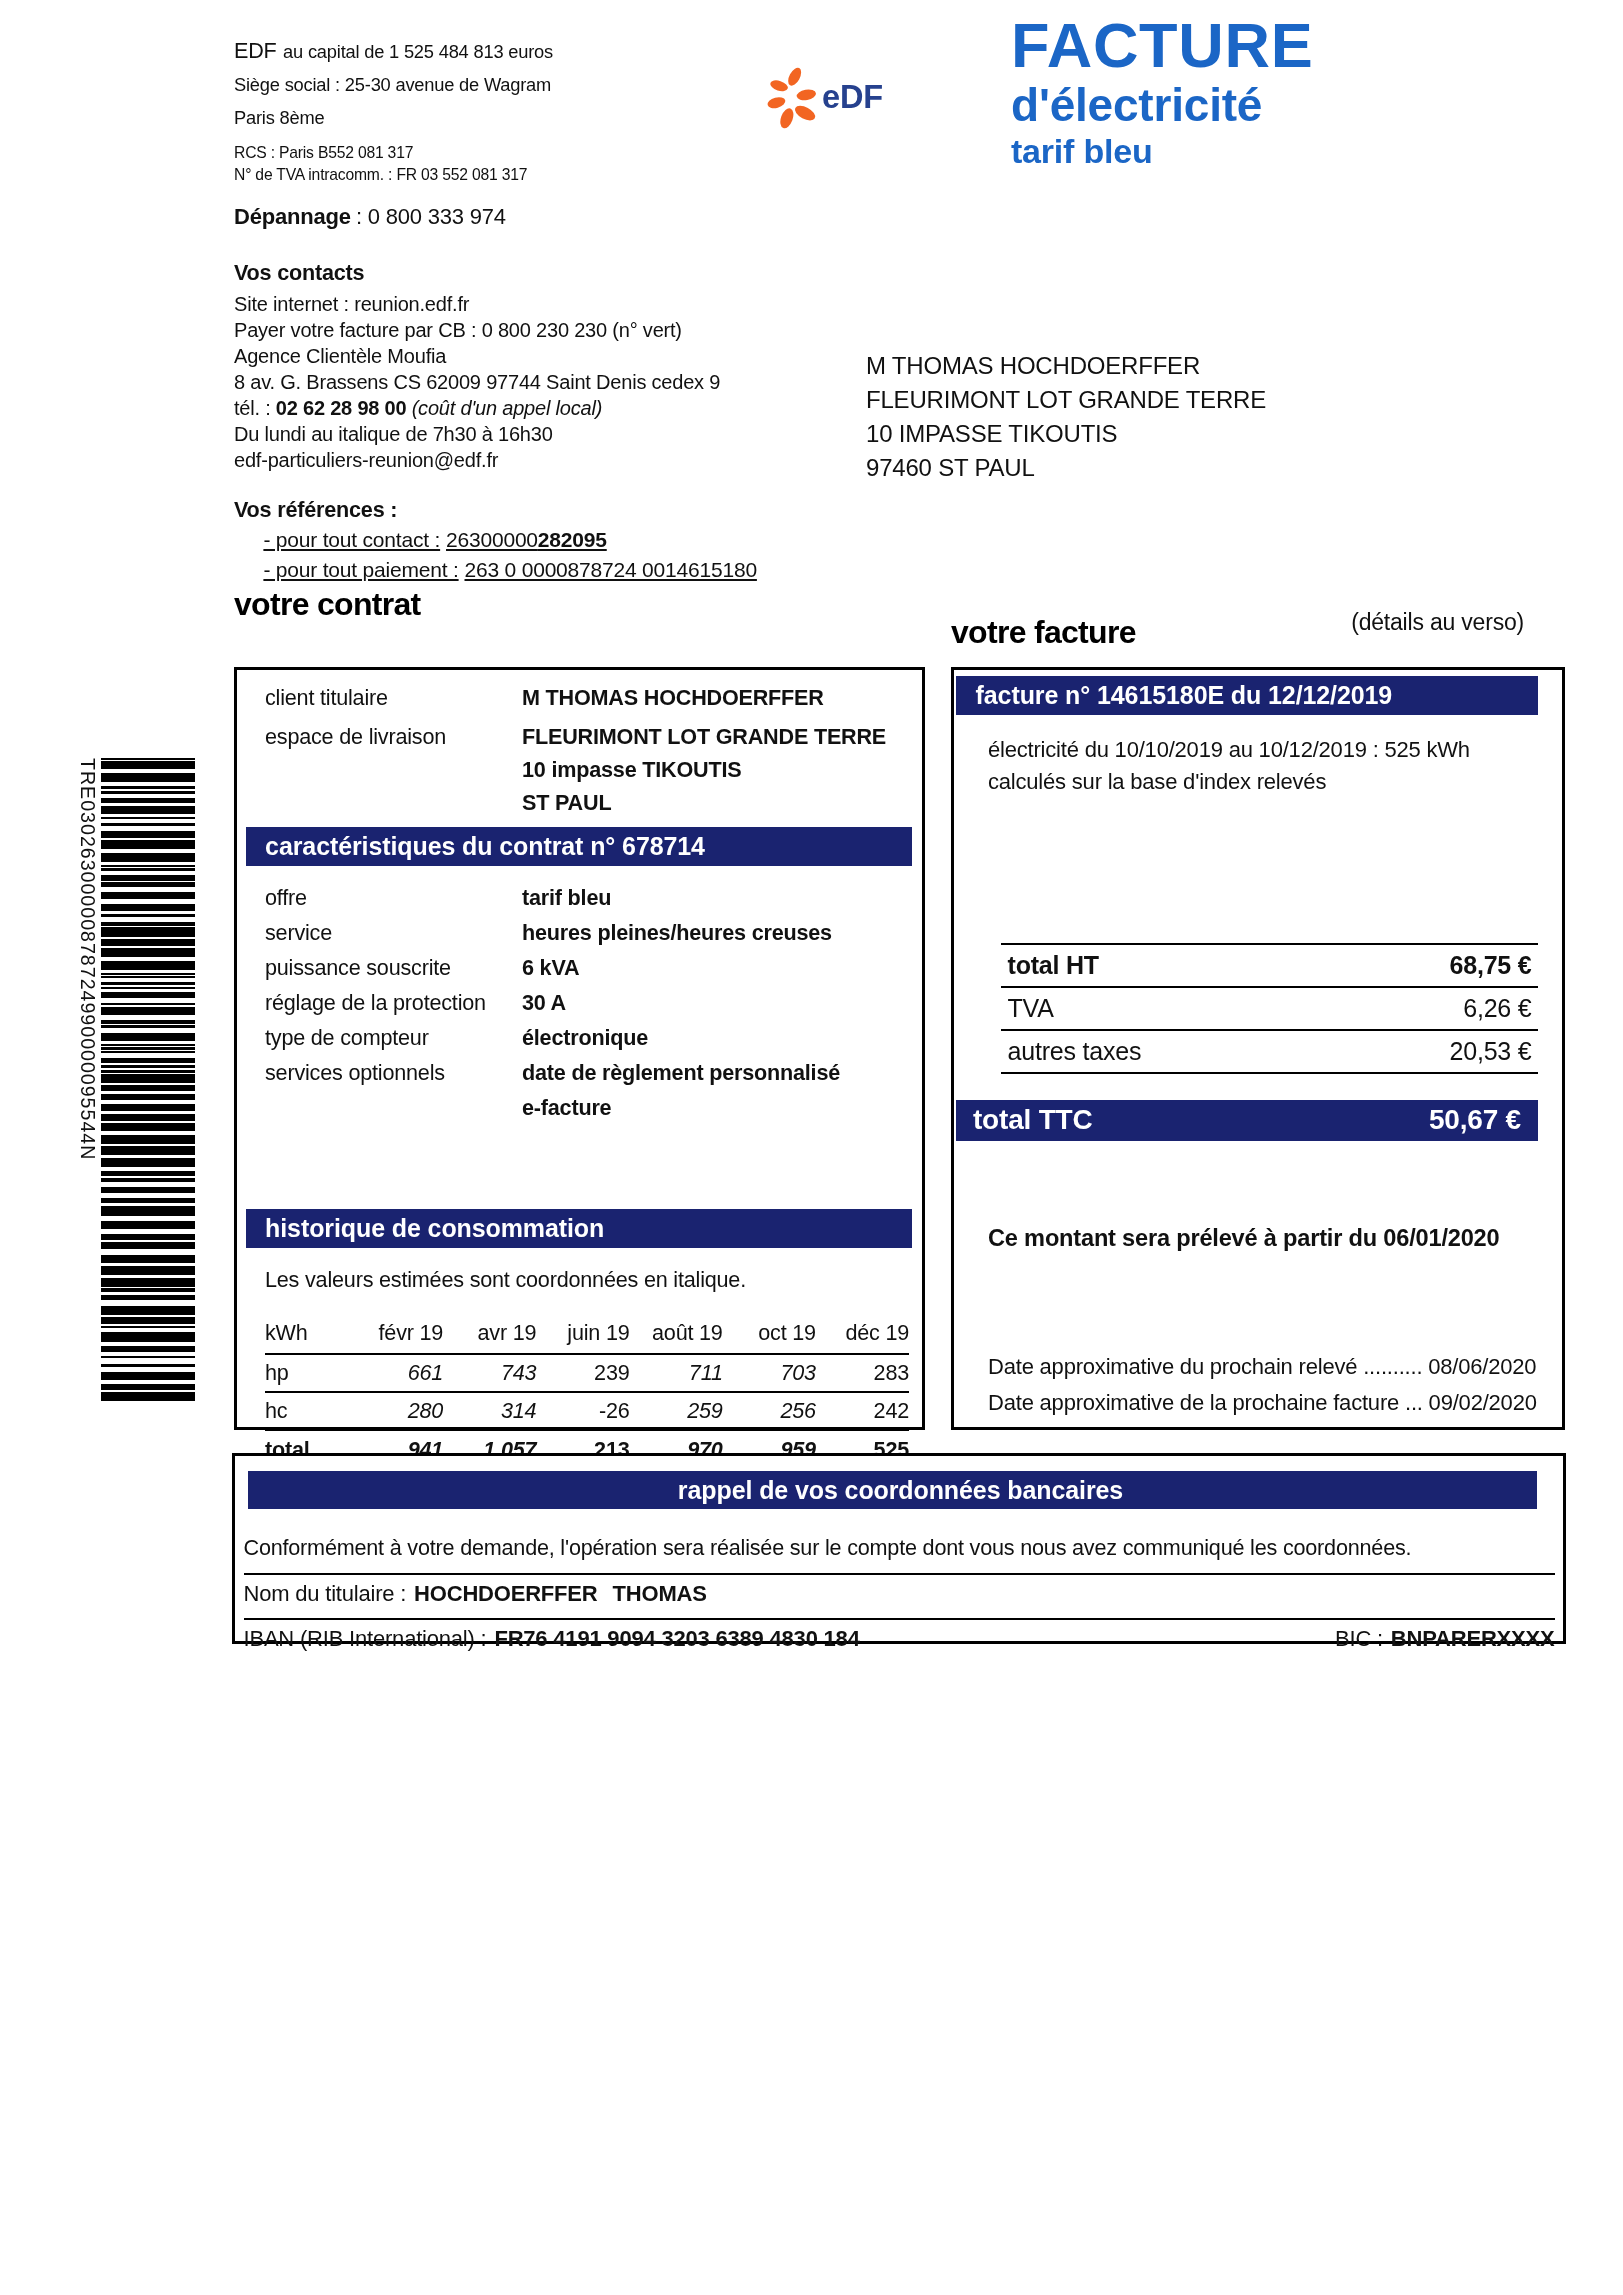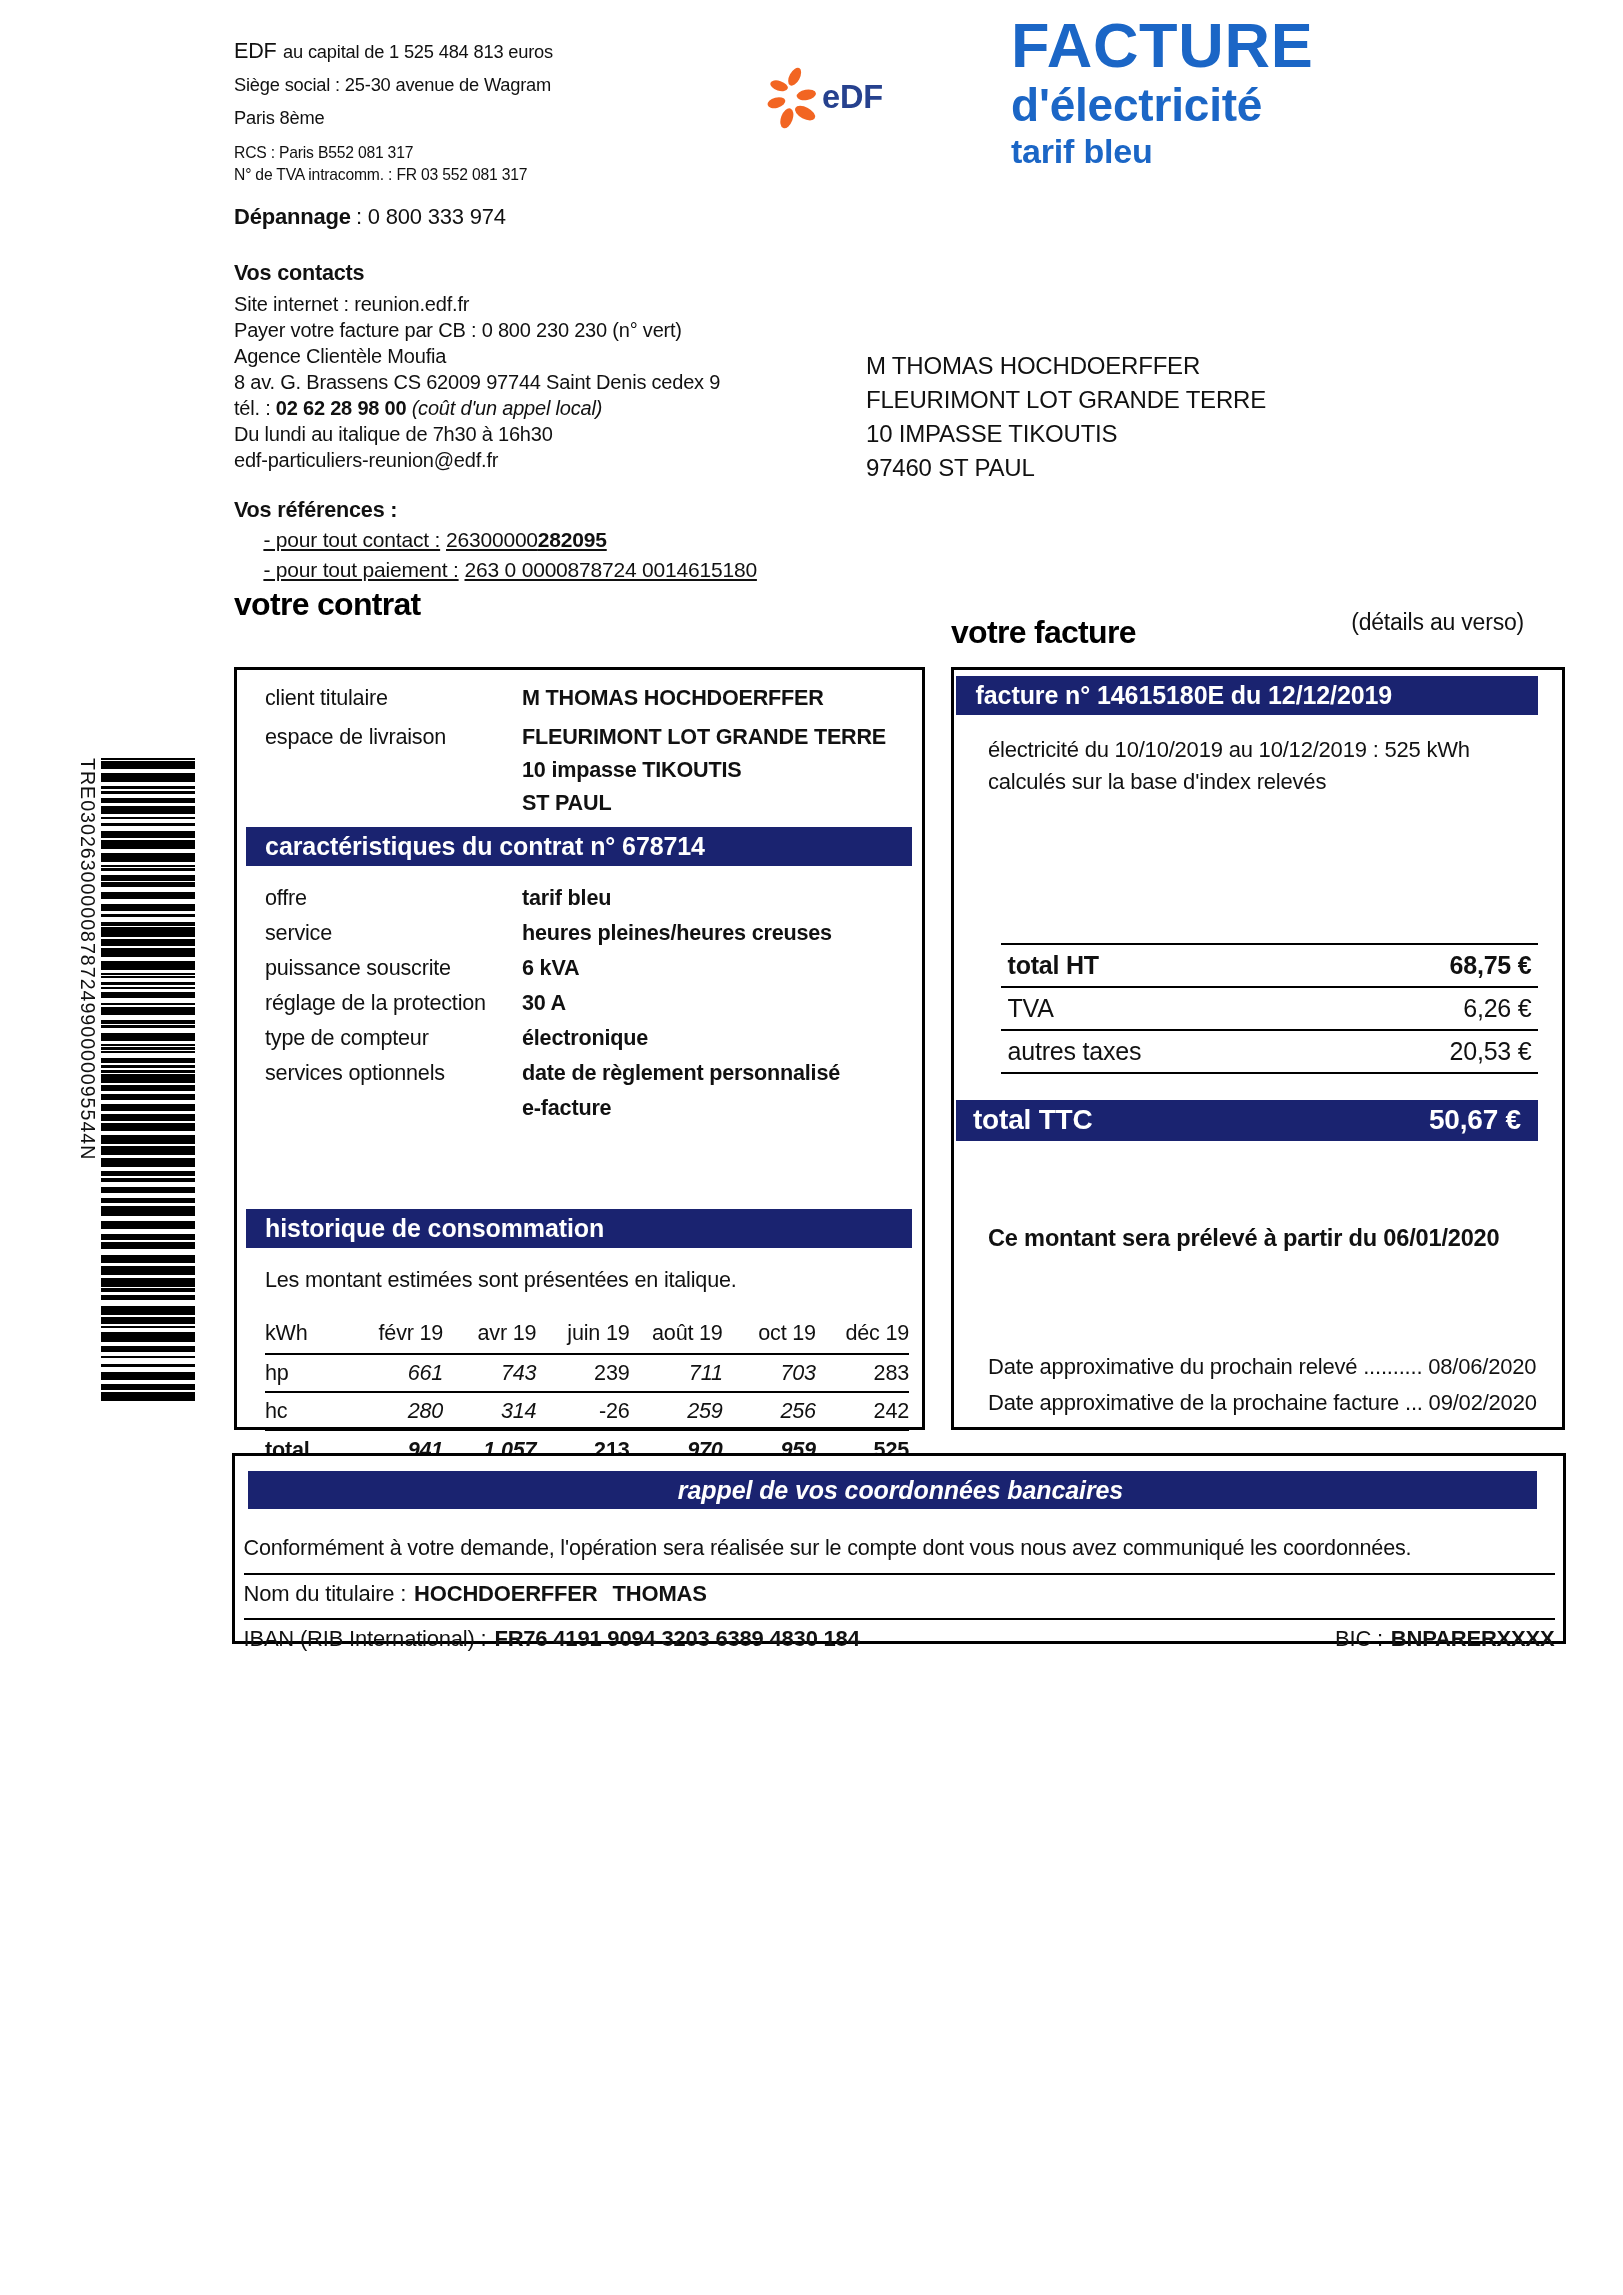--- a/index.html
+++ b/index.html
@@ -92,21 +92,21 @@
   .trow:last-child { border-bottom:2px solid #000; }
   .ttc-banner {
     margin:26px 24px 0 2px; background:#1a2370; color:#fff; font-weight:bold;
     font-size:28px; height:41px; display:flex; align-items:center;
     justify-content:space-between; padding:0 17px; box-sizing:border-box;
   }
   .levy { padding:84px 13px 0 34px; font-weight:bold; font-size:23.6px; }
   .dates { padding:97px 13px 0 34px; font-size:22px; line-height:36px; }
 
   
-  .bank-box .navy-banner { margin:15px 26px 0 13px; text-align:center; padding-left:16px; height:38px; line-height:38px;font-style:italic; }
+  .bank-box .navy-banner { margin:15px 26px 0 13px; text-align:center; padding-left:16px; height:38px; line-height:38px; }
   .bank-notice { padding:26px 9.2px 0 8.5px; font-size:21.6px; }
   .bank-sep { border-top:2.6px solid #000; margin:11.8px 8.5px 0 8.5px; }
   .bank-row { padding:5.9px 8.5px 0 8.5px; font-size:22px; }
   .bank-row .lab { margin-right:7.9px; }
   .bank-row .b { font-weight:bold; }
   .bank-row.split { display:flex; justify-content:space-between; }
   .ws { word-spacing:9.2px; }
 
   
   .barcode-text {
@@ -305,21 +305,21 @@
           <span class="clabel">services optionnels</span>
           <span class="cval">date de règlement personnalisé</span>
         </div>
       <div class="crow">
           <span class="clabel"></span>
           <span class="cval">e-facture</span>
         </div>
     </div>
 
     <div class="navy-banner hist-banner">historique de consommation</div>
-    <div class="cons-note">Les montant estimées sont présentées en italique.</div>
+    <div class="cons-note">Les valeurs estimées sont coordonnées en italique.</div>
 
     <div class="cons-table">
       <div class="cons-hrow">
         <span class="mlabel">kWh</span>
         <span class="mcell">févr 19</span>
         <span class="mcell">avr 19</span>
         <span class="mcell">juin 19</span>
         <span class="mcell">août 19</span>
         <span class="mcell">oct 19</span>
         <span class="mcell">déc 19</span>

